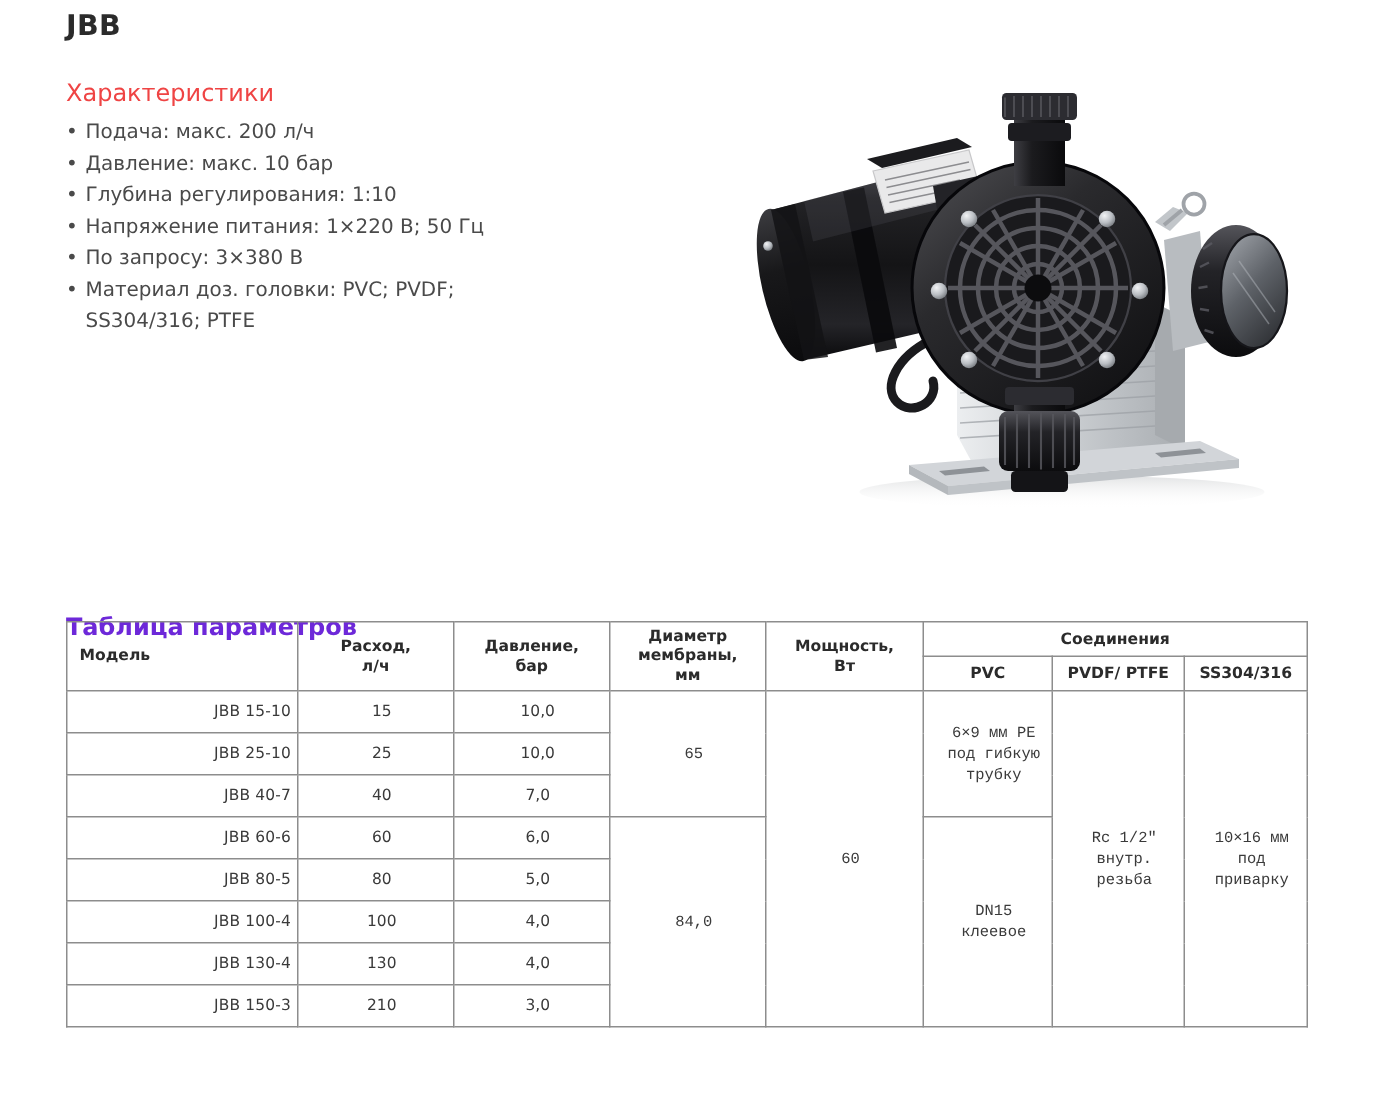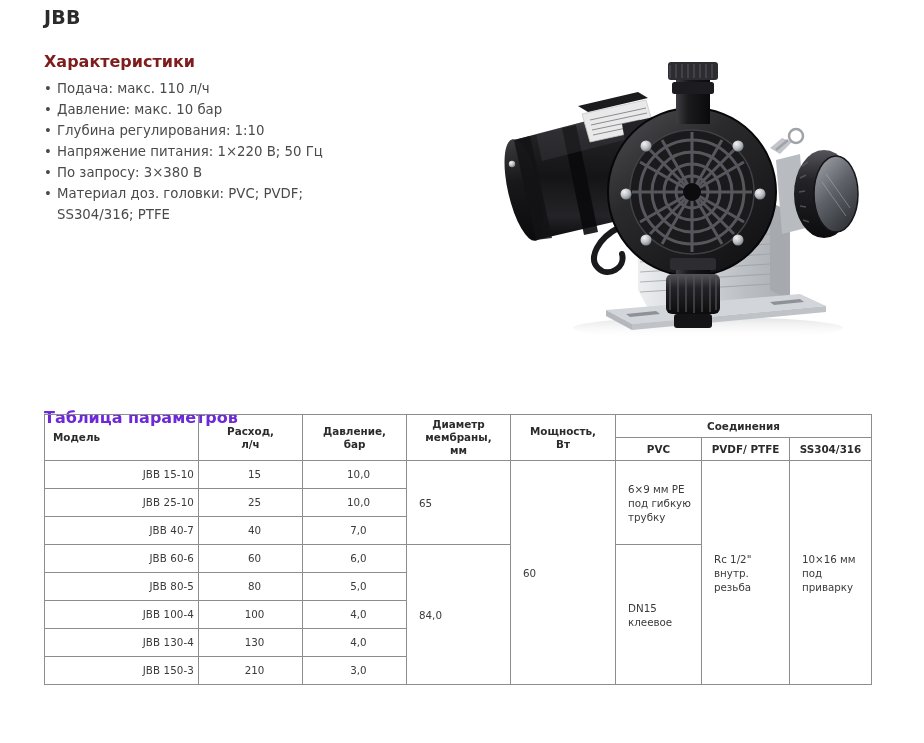--- a/index.html
+++ b/index.html
@@ -32,22 +32,22 @@
     font-weight: bold;
     color: #2b2b2b;
     letter-spacing: 0.2px;
   }
 
   .spec-heading {
     position: absolute;
     left: 44px;
     top: 52px;
     font-size: 16px;
-    font-weight: bold;
-    color: #7f1d1d;
+    font-weight: normal;
+    color: #ef4444;
   }
 
   .spec-list {
     position: absolute;
     left: 44px;
     top: 78px;
     width: 330px;
     list-style: none;
     margin: 0;
     padding: 0;
@@ -122,23 +122,24 @@
     height: 21px;
     line-height: 13px;
     padding-left: 12px;
   }
   .param-table tbody td.model-c {
     text-align: right;
     padding-left: 8px;
     letter-spacing: 0.1px;
   }
   .param-table td.merged {
-    text-align: left;
+    text-align: center;
     vertical-align: middle;
     line-height: 14px;
+    font-family: Liberation Mono, monospace;
   }
 
   
   .notes {
     position: absolute;
     left: 44px;
     top: 648px;
     width: 520px;
   }
   .notes-title {
@@ -160,21 +161,21 @@
 </style>
 </head>
 <body>
 
 <div class="page">
 
   <div class="title">JBB</div>
 
   <div class="spec-heading">Характеристики</div>
   <ul class="spec-list">
-    <li>Подача: макс. 110 л/ч</li>
+    <li>Подача: макс. 200 л/ч</li>
     <li>Давление: макс. 10 бар</li>
     <li>Глубина регулирования: 1:10</li>
     <li>Напряжение питания: 1×220 В; 50 Гц</li>
     <li>По запросу: 3×380 В</li>
     <li>Материал доз. головки: PVC; PVDF; SS304/316; PTFE</li>
   </ul>
 
   <div class="photo">
     <svg width="410" height="280" viewBox="0 0 410 280" xmlns="http://www.w3.org/2000/svg">
       <defs>

